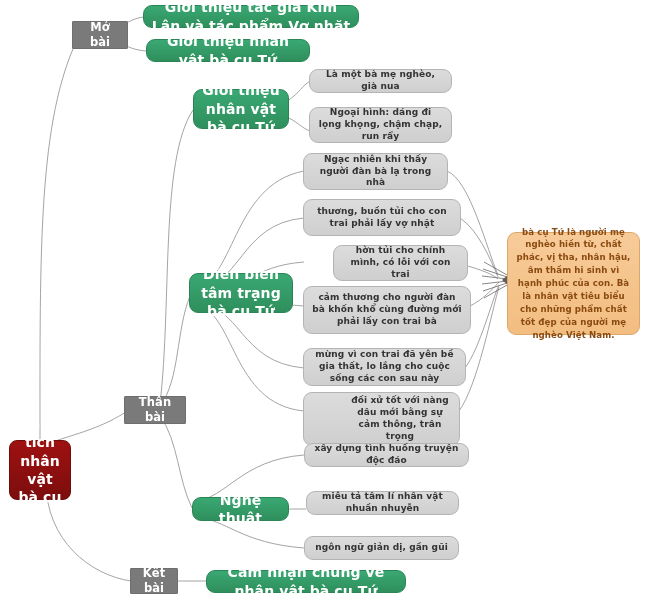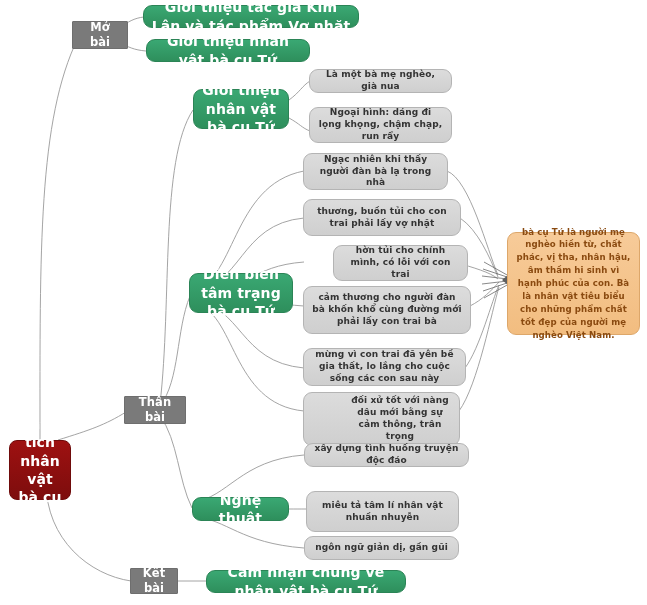--- a/index.html
+++ b/index.html
@@ -214,21 +214,21 @@
   </div>
 
   <div class="node n-green" style="left:192px; top:497px; width:97px; height:24px;">
     <span>Nghệ thuật</span>
   </div>
 
   <div class="node n-leaf" style="left:304px; top:443px; width:165px; height:24px;">
     <span>xây dựng tình huống truyện độc đáo</span>
   </div>
 
-  <div class="node n-leaf" style="left:306px; top:491px; width:153px; height:41px;">
+  <div class="node n-leaf" style="left:306px; top:491px; width:153px; height:24px;">
     <span>miêu tả tâm lí nhân vật nhuần nhuyễn</span>
   </div>
 
   <div class="node n-leaf" style="left:304px; top:536px; width:155px; height:24px;">
     <span>ngôn ngữ giản dị, gần gũi</span>
   </div>
 
   <div class="node n-grey" style="left:130px; top:568px; width:48px; height:26px;text-align:center;">
     <span>Kết bài</span>
   </div>

